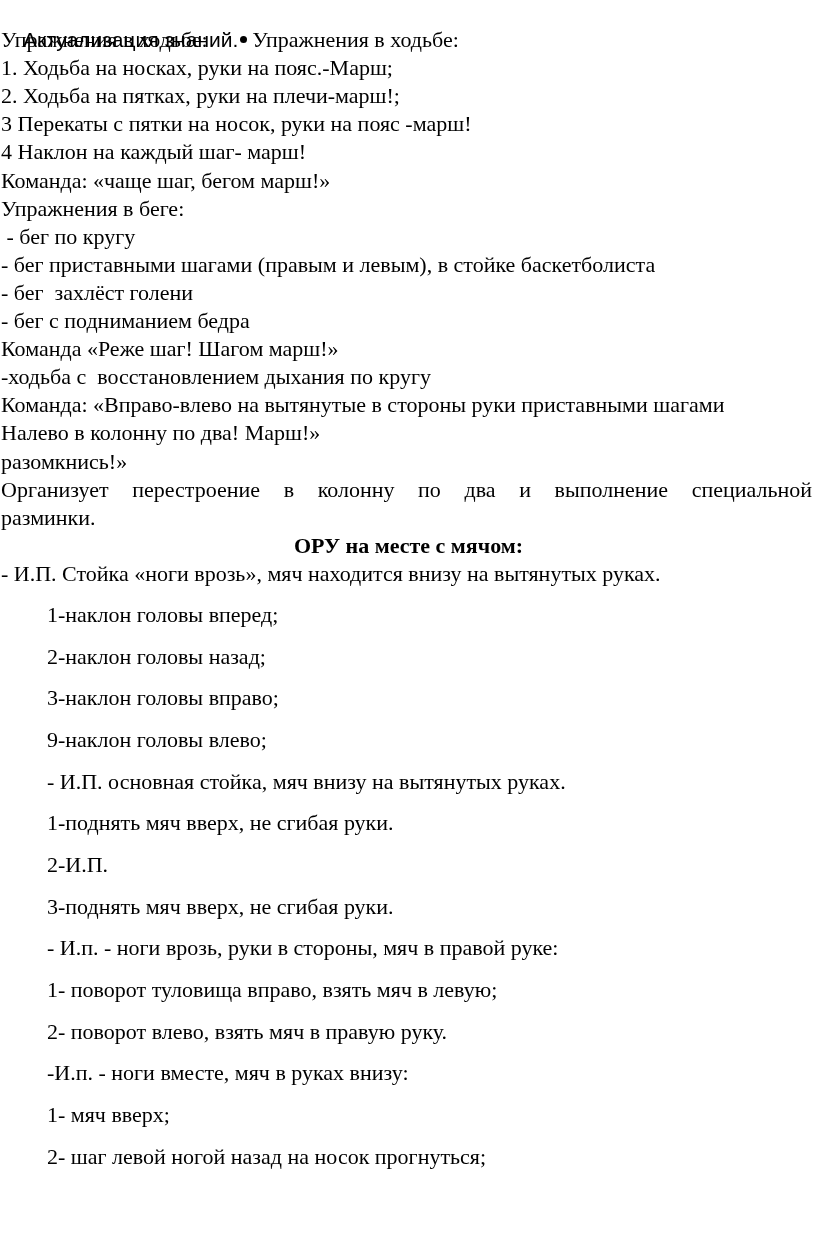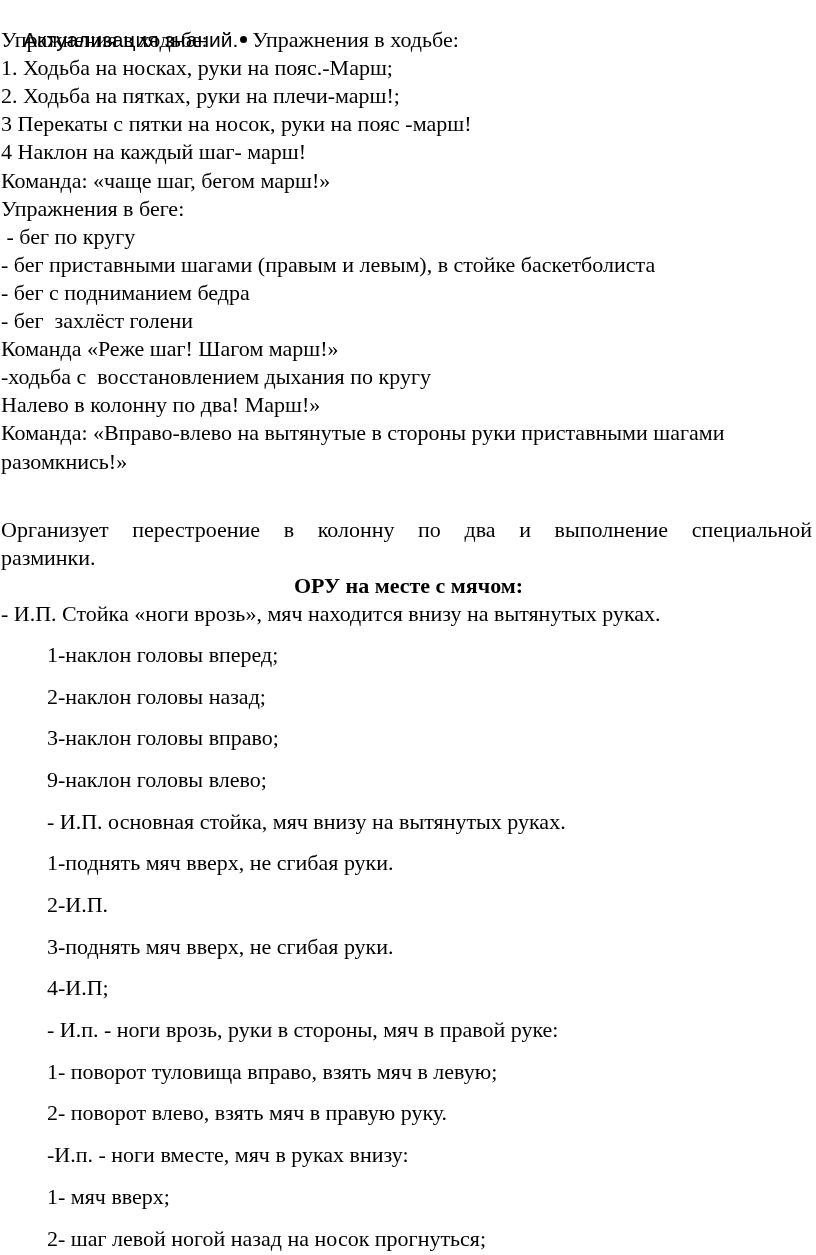--- a/index.html
+++ b/index.html
@@ -38,21 +38,20 @@
     border-radius: 50%;
     background: #000;
     vertical-align: middle;
     margin: 0 5px 6px 2px;
   }
   .justify {
     white-space: normal;
     text-align: justify;
     text-align-last: justify;
     padding-right: 4px;
-    margin-top: 40px;
   }
   .bold {
     font-weight: bold;
     text-align: center;
   }
   .spaced {
     height: 41.7px;
     line-height: 41.7px;
     white-space: pre;
     padding-left: 46px;
@@ -74,43 +73,42 @@
   <div class="line">Упражнения в ходьбе:</div>
   <div class="line">1. Ходьба на носках, руки на пояс.-Марш;</div>
   <div class="line">2. Ходьба на пятках, руки на плечи-марш!;</div>
   <div class="line">3 Перекаты с пятки на носок, руки на пояс -марш!</div>
   <div class="line">4 Наклон на каждый шаг- марш!</div>
   <div class="line">Команда: «чаще шаг, бегом марш!»</div>
 
   <div class="line">Упражнения в беге:</div>
   <div class="line"> - бег по кругу</div>
   <div class="line">- бег приставными шагами (правым и левым), в стойке баскетболиста</div>
+  <div class="line">- бег  захлёст голени</div>
   <div class="line">- бег с подниманием бедра</div>
-  <div class="line">- бег  захлёст голени</div>
   <div class="line">Команда «Реже шаг! Шагом марш!»</div>
 
   <div class="line">-ходьба с  восстановлением дыхания по кругу</div>
+  <div class="line">Команда: «Вправо-влево на вытянутые в стороны руки приставными шагами</div>
   <div class="line">Налево в колонну по два! Марш!»</div>
-  <div class="line">Команда: «Вправо-влево на вытянутые в стороны руки приставными шагами</div>
   <div class="line">разомкнись!»</div>
   <div class="line justify">Организует перестроение в колонну по два и выполнение специальной</div>
   <div class="line">разминки.</div>
 
   <div class="line bold">ОРУ на месте с мячом:</div>
 
   <div class="line first-spaced">- И.П. Стойка «ноги врозь», мяч находится внизу на вытянутых руках.</div>
   <div class="spaced">1-наклон головы вперед;</div>
   <div class="spaced">2-наклон головы назад;</div>
   <div class="spaced">3-наклон головы вправо;</div>
   <div class="spaced">9-наклон головы влево;</div>
   <div class="spaced">- И.П. основная стойка, мяч внизу на вытянутых руках.</div>
   <div class="spaced">1-поднять мяч вверх, не сгибая руки.</div>
   <div class="spaced">2-И.П.</div>
   <div class="spaced">3-поднять мяч вверх, не сгибая руки.</div>
-  <div class="spaced">4-И.П;</div>
   <div class="spaced">- И.п. - ноги врозь, руки в стороны, мяч в правой руке:</div>
   <div class="spaced">1- поворот туловища вправо, взять мяч в левую;</div>
   <div class="spaced">2- поворот влево, взять мяч в правую руку.</div>
   <div class="spaced">-И.п. - ноги вместе, мяч в руках внизу:</div>
   <div class="spaced">1- мяч вверх;</div>
   <div class="spaced">2- шаг левой ногой назад на носок прогнуться;</div>
 
 </div>
 
 </body></html>

